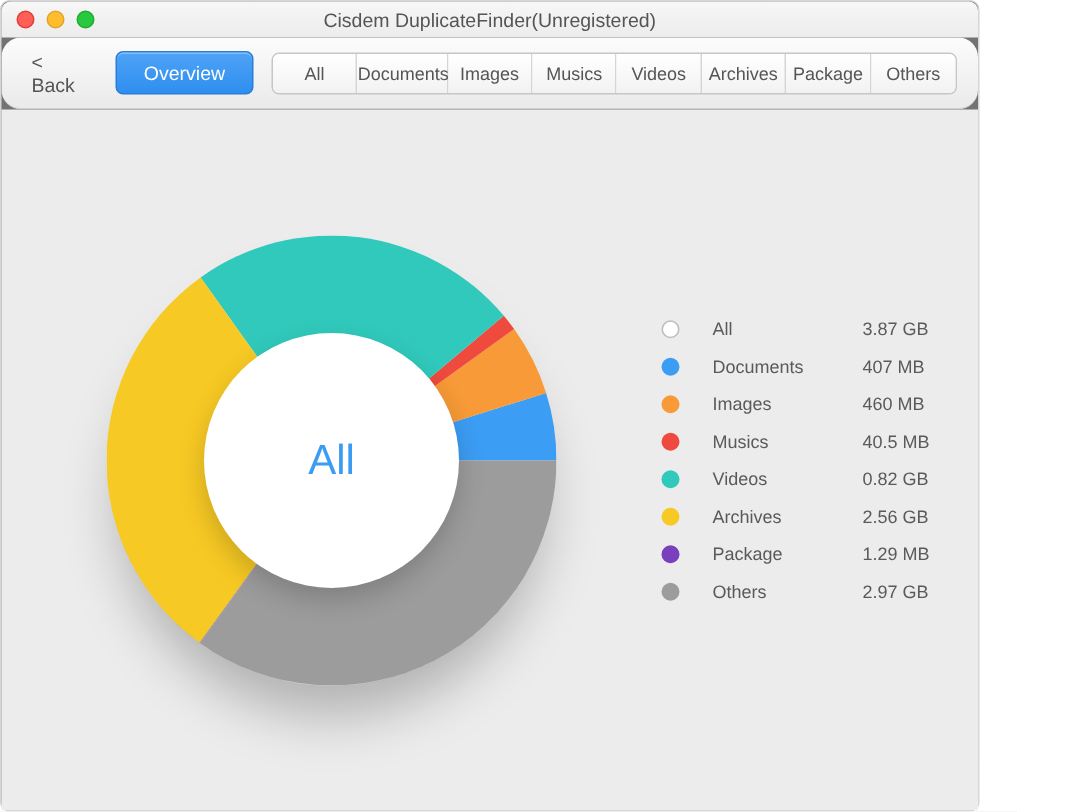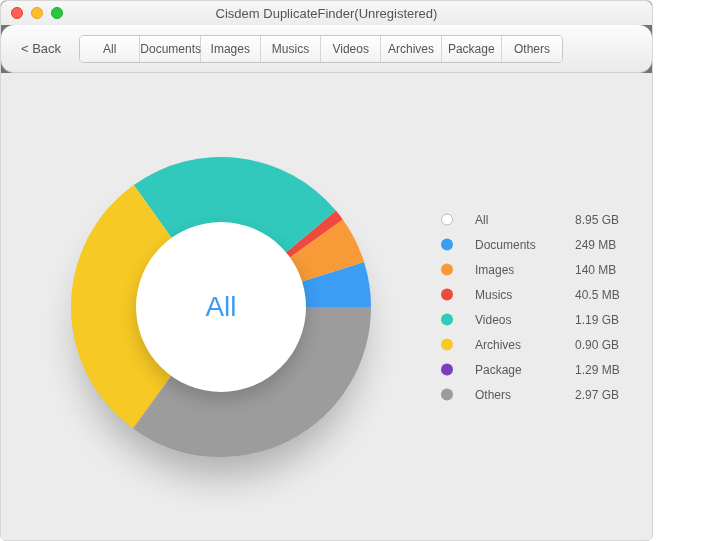--- a/index.html
+++ b/index.html
@@ -155,20 +155,21 @@
     <div class="traffic">
       <span class="t-red"></span>
       <span class="t-yel"></span>
       <span class="t-grn"></span>
     </div>
     <div class="title">Cisdem DuplicateFinder(Unregistered)</div>
   </div>
 
   <div class="toolbar">
     <div class="back-btn">&lt; Back</div>
+    <div class="overview-btn">Overview</div>
     <div class="seg" id="seg">
         <div class="seg-item" style="width: 60.25px;">All</div>
         <div class="seg-item" style="width: 60.25px;">Documents</div>
         <div class="seg-item" style="width: 60.25px;">Images</div>
         <div class="seg-item" style="width: 60.25px;">Musics</div>
         <div class="seg-item" style="width: 60.25px;">Videos</div>
         <div class="seg-item" style="width: 60.25px;">Archives</div>
         <div class="seg-item" style="width: 60.25px;">Package</div>
         <div class="seg-item" style="width: 60.25px;">Others</div>
       </div>
@@ -185,46 +186,46 @@
           <path d="M 100 100 L 41.8370978106077 18.654583356484153 A 100 100 0 0 0 41.37164035258937 181.01058847492635 Z" fill="#f7c924"></path>
           <path d="M 100 100 L 41.37164035258937 181.01058847492635 A 100 100 0 0 0 41.514653448609806 181.1138967055818 Z" fill="#7a3fbd"></path>
           <path d="M 100 100 L 41.514653448609806 181.1138967055818 A 100 100 0 0 0 200 100.0000000000002 Z" fill="#9c9c9c"></path>
         </svg>
       <div class="center-disk">All</div>
     </div>
     <div class="legend" id="legend">
         <div class="legend-row">
           <span class="dot" style="background: rgb(255, 255, 255); border: 1px solid rgb(188, 188, 188);"></span>
           <span class="lg-name">All</span>
-          <span class="lg-size">8.95 GB</span>
+          <span class="lg-size">3.87 GB</span>
         </div>
         <div class="legend-row">
           <span class="dot" style="background: rgb(60, 157, 244);"></span>
           <span class="lg-name">Documents</span>
-          <span class="lg-size">249 MB</span>
+          <span class="lg-size">407 MB</span>
         </div>
         <div class="legend-row">
           <span class="dot" style="background: rgb(247, 154, 55);"></span>
           <span class="lg-name">Images</span>
-          <span class="lg-size">140 MB</span>
+          <span class="lg-size">460 MB</span>
         </div>
         <div class="legend-row">
           <span class="dot" style="background: rgb(239, 74, 62);"></span>
           <span class="lg-name">Musics</span>
           <span class="lg-size">40.5 MB</span>
         </div>
         <div class="legend-row">
           <span class="dot" style="background: rgb(48, 201, 187);"></span>
           <span class="lg-name">Videos</span>
-          <span class="lg-size">1.19 GB</span>
+          <span class="lg-size">0.82 GB</span>
         </div>
         <div class="legend-row">
           <span class="dot" style="background: rgb(247, 201, 36);"></span>
           <span class="lg-name">Archives</span>
-          <span class="lg-size">0.90 GB</span>
+          <span class="lg-size">2.56 GB</span>
         </div>
         <div class="legend-row">
           <span class="dot" style="background: rgb(122, 63, 189);"></span>
           <span class="lg-name">Package</span>
           <span class="lg-size">1.29 MB</span>
         </div>
         <div class="legend-row">
           <span class="dot" style="background: rgb(156, 156, 156);"></span>
           <span class="lg-name">Others</span>
           <span class="lg-size">2.97 GB</span>

